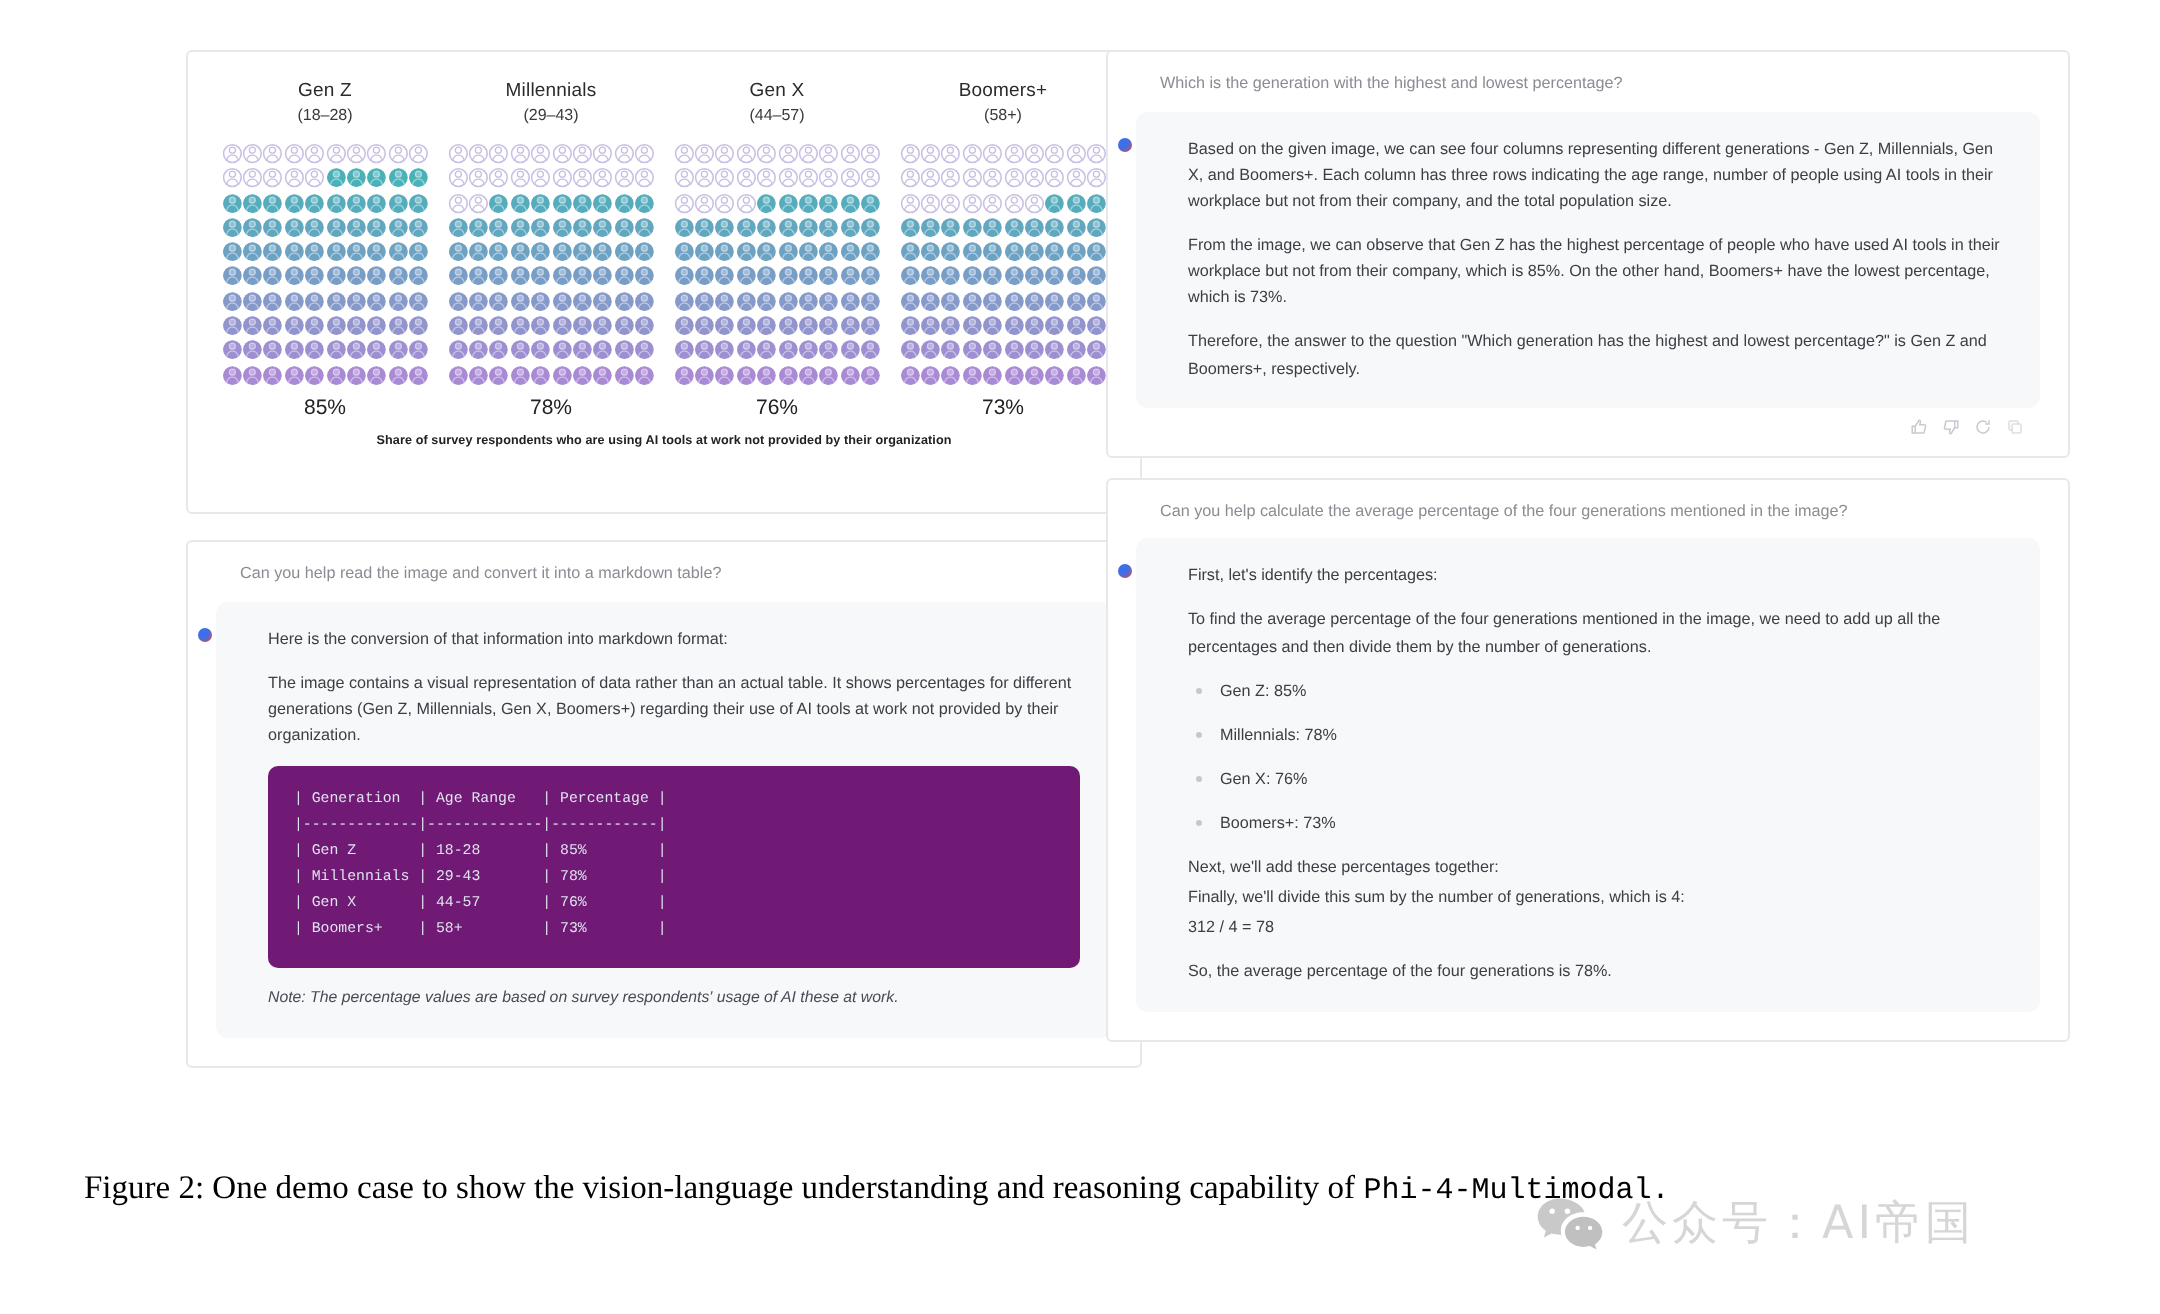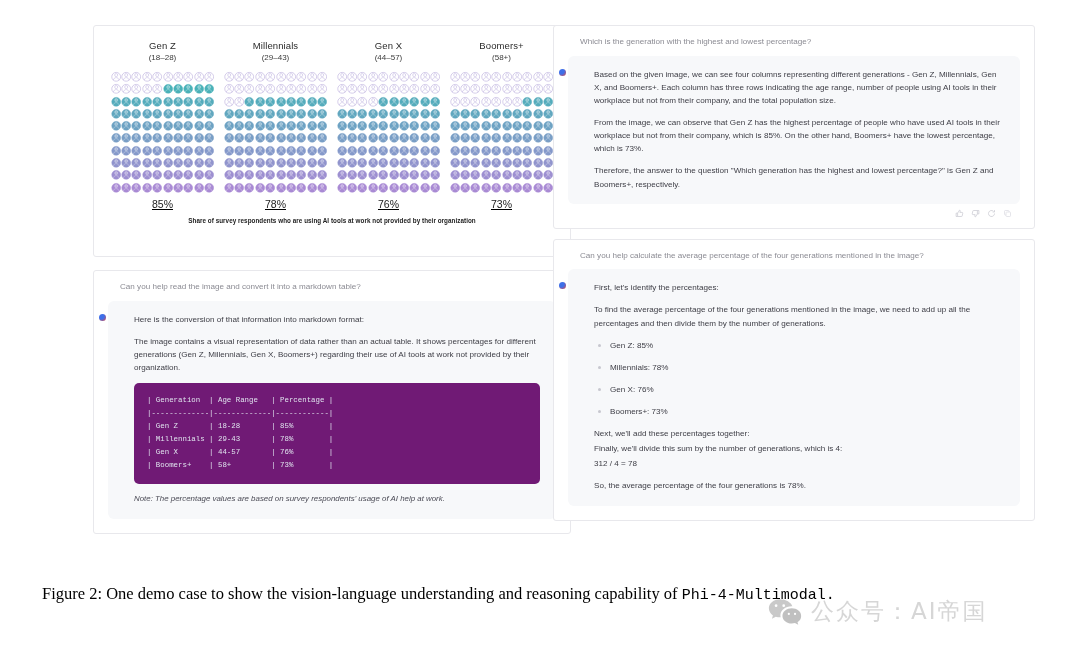--- a/index.html
+++ b/index.html
@@ -35,21 +35,21 @@
   .waffle { flex:1; display:flex; justify-content:center; }
   .grid {
     display:grid;
     grid-template-columns: repeat(10, 10.4px);
     grid-auto-rows: 12.3px;
     gap:0;
   }
   .pcell { width:10.4px; height:12.3px; position:relative; }
   .pcell svg { position:absolute; left:0; top:0; width:10.4px; height:12.3px; display:block; }
 
-  .pct-row { display:flex; margin-top: 4px; text-decoration: underline; }
+  .pct-row { display:flex; margin-top: 4px; }
   .pct { flex:1; text-align:center; font-size: 10.5px; color:#222; }
 
   .info-caption {
     text-align:center;
     font-size: 6.3px;
     font-weight: bold;
     color:#222;
     margin-top: 7px;
     letter-spacing:.05px;
   }
@@ -3001,21 +3001,21 @@
         <div class="assistant">
           <span class="av-dot"></span>
           <p>Here is the conversion of that information into markdown format:</p>
           <p>The image contains a visual representation of data rather than an actual table. It shows percentages for different generations (Gen Z, Millennials, Gen X, Boomers+) regarding their use of AI tools at work not provided by their organization.</p>
           <div class="codeblock">| Generation  | Age Range   | Percentage |
 |-------------|-------------|------------|
 | Gen Z       | 18-28       | 85%        |
 | Millennials | 29-43       | 78%        |
 | Gen X       | 44-57       | 76%        |
 | Boomers+    | 58+         | 73%        |</div>
-          <div class="note">Note: The percentage values are based on survey respondents' usage of AI help at work.</div>
+          <div class="note">Note: The percentage values are based on survey respondents' usage of AI these at work.</div>
         </div>
       </div>
     </div>
 
     <div class="col-right">
 
       <div class="card" style="padding: 0 14px 10px 14px;">
         <div class="user-q">Which is the generation with the highest and lowest percentage?</div>
         <div class="assistant">
           <span class="av-dot"></span>

